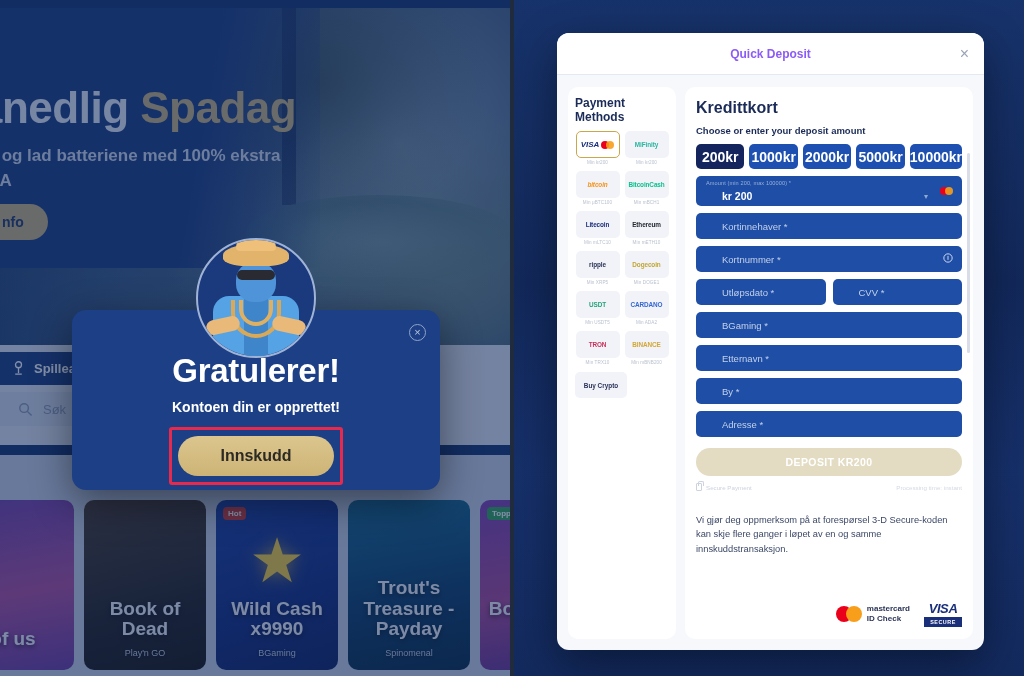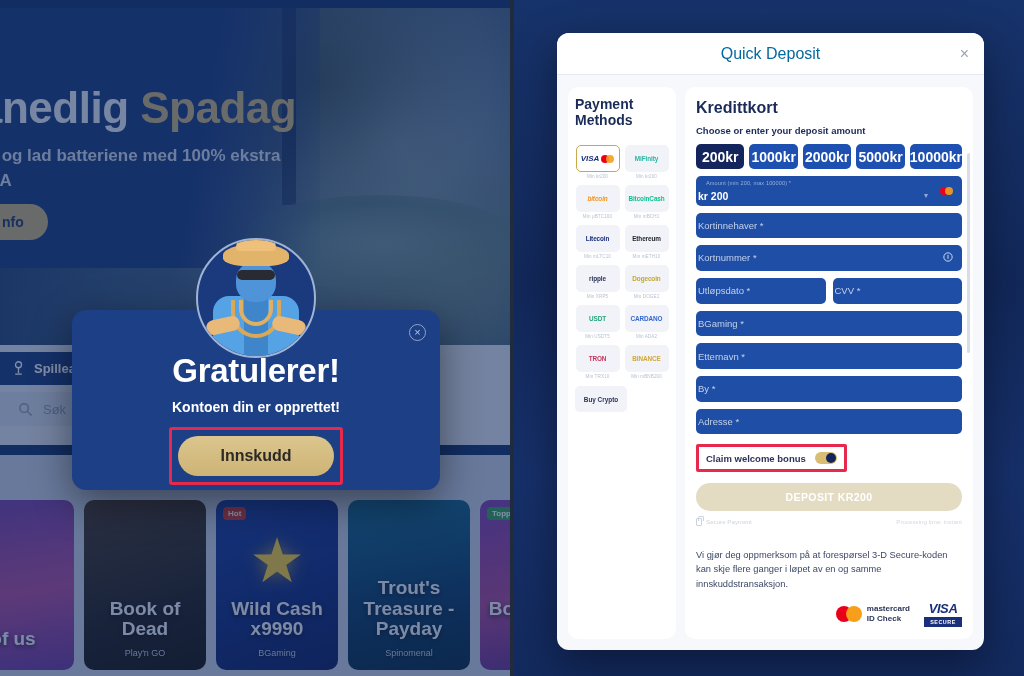--- a/index.html
+++ b/index.html
@@ -177,30 +177,30 @@
   .qd {
     position:absolute; left:557px; top:33px; width:427px; height:617px;
     background:#f7f8fb; border-radius:12px; z-index:30; overflow:hidden;
     box-shadow:0 14px 44px rgba(0,0,0,.4);
     display:flex; flex-direction:column;
   }
   .qd-head {
     height:42px; position:relative; display:flex; align-items:center; justify-content:center;
     border-bottom:1px solid #e4e8f0; background:#fff;
   }
-  .qd-head h1 { font-size:16px; font-weight:400; color:#0369a1; }
+  .qd-head h1 { font-size:12px; font-weight:700; color:#8b5cf6; }
   .qd-close { position:absolute; right:15px; top:12px; font-size:16px; color:#9aa3b5; cursor:pointer; }
   .qd-body { flex:1; display:flex; gap:9px; padding:12px 11px 11px 11px; overflow:hidden; }
 
   
   .pm {
     width:108px; background:#fff; border-radius:10px; padding:9px 7px;
     display:flex; flex-direction:column;
   }
-  .pm h3 { font-size:14px; font-weight:800; color:#1b2b58; margin-bottom:17px; }
+  .pm h3 { font-size:12px; font-weight:800; color:#1b2b58; margin-bottom:7px; }
   .pm-grid { display:grid; grid-template-columns:1fr 1fr; gap:4px 4px; }
   .pm-cell { display:flex; flex-direction:column; align-items:center; }
   .pm-card {
     width:44px; height:27px; background:#f1f3f8; border-radius:5px;
     display:flex; align-items:center; justify-content:center; gap:2px;
     border:1px solid transparent;
   }
   .pm-card.sel { background:#fff; border:1.4px solid #c9a84c; }
   .pm-logo { font-size:6.4px; font-weight:800; letter-spacing:-.1px; white-space:nowrap; }
   .pm-min { font-size:4.6px; color:#b9c0cf; margin:2px 0 2px; letter-spacing:.1px; }
@@ -224,21 +224,21 @@
   .form .choose { font-size:9.5px; font-weight:700; color:#1b2b58; margin-top:8px; }
   .amt-row { display:flex; gap:5px; margin-top:8px; }
   .amt {
     flex:1; height:25px; border-radius:5px; background:#1d50b0; color:#fff;
     font-size:14px; font-weight:700; display:flex; align-items:center; justify-content:center;
     border:none;
   }
   .amt.sel { background:#14255e; }
   .fld {
     margin-top:7px; height:26px; background:#1f4ea6; border-radius:5px;
-    display:flex; align-items:center; padding:0 2px; position:relative;
+    display:flex; align-items:center; padding:0 26px; position:relative;
     color:#c3d1ea; font-size:9.5px;
   }
   .fld.tall { height:30px; align-items:flex-end; padding-bottom:4px; }
   .fld .tiny-lbl {
     position:absolute; left:10px; top:4px; font-size:5.6px; color:#97b0d8; letter-spacing:.1px;
   }
   .fld .val { color:#fff; font-weight:800; font-size:10.5px; }
   .fld .right-ico { position:absolute; right:9px; top:50%; transform:translateY(-50%); }
   .fld-row { display:flex; gap:7px; }
   .fld-row .fld { flex:1; }
@@ -527,26 +527,20 @@
         <div class="fld">
             <span>Etternavn *</span>
           </div>
         <div class="fld">
             <span>By *</span>
           </div>
         <div class="fld">
             <span>Adresse *</span>
           </div>
 
-        <div class="bonus-wrap">
-          <span>Claim welcome bonus</span>
-          <div class="toggle">
-              <i></i>
-            </div>
-        </div>
 
         <button class="dep-btn">DEPOSIT KR200</button>
 
         <div class="sec-row">
           <div class="sec-left">
             <span class="lock"></span>
             <span>Secure Payment</span>
           </div>
           <div class="sec-right">Processing time: instant</div>
         </div>

